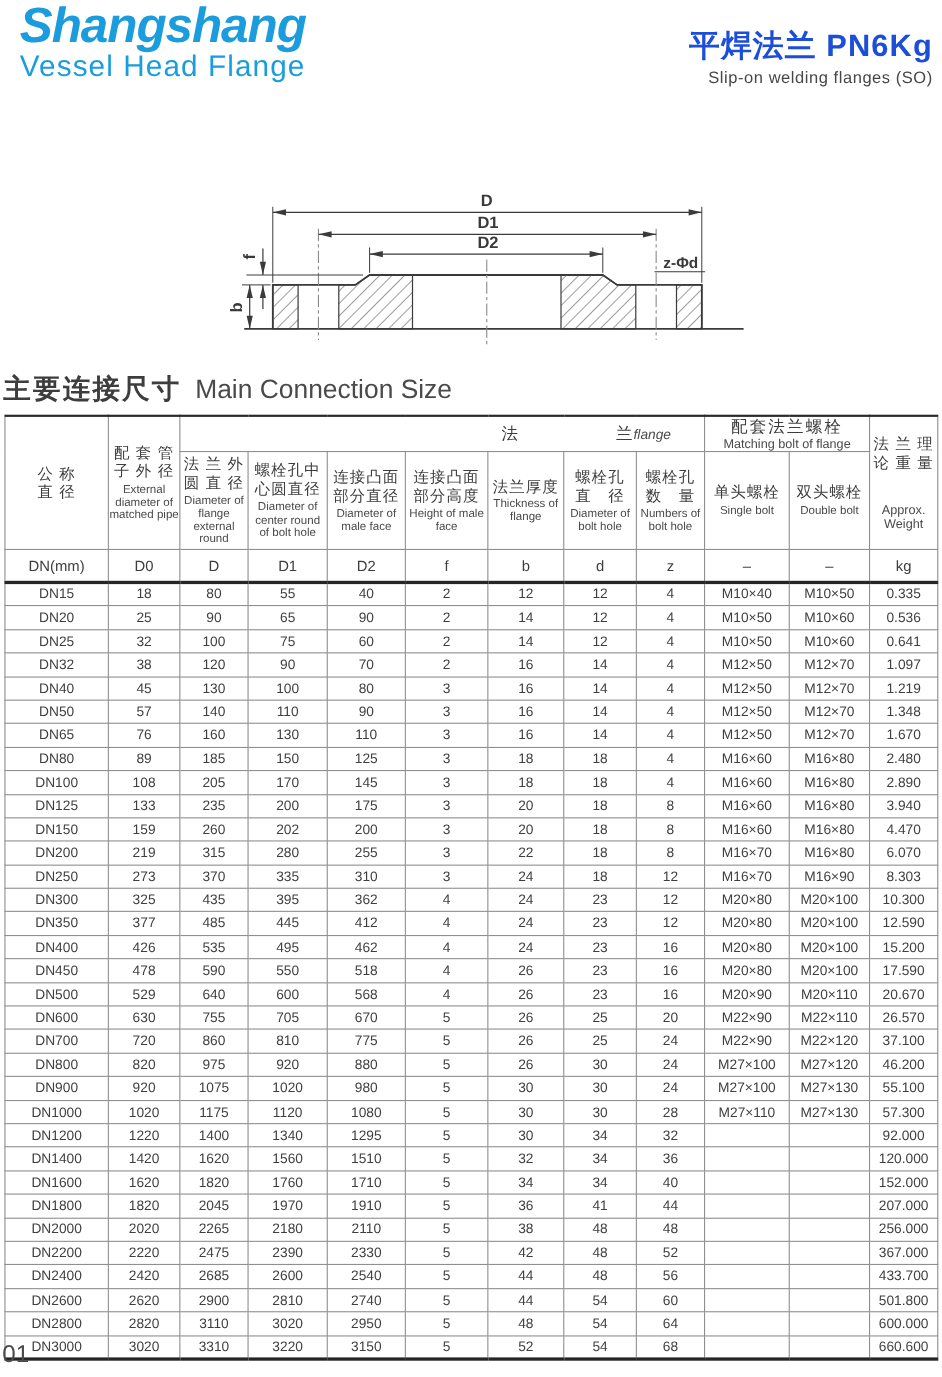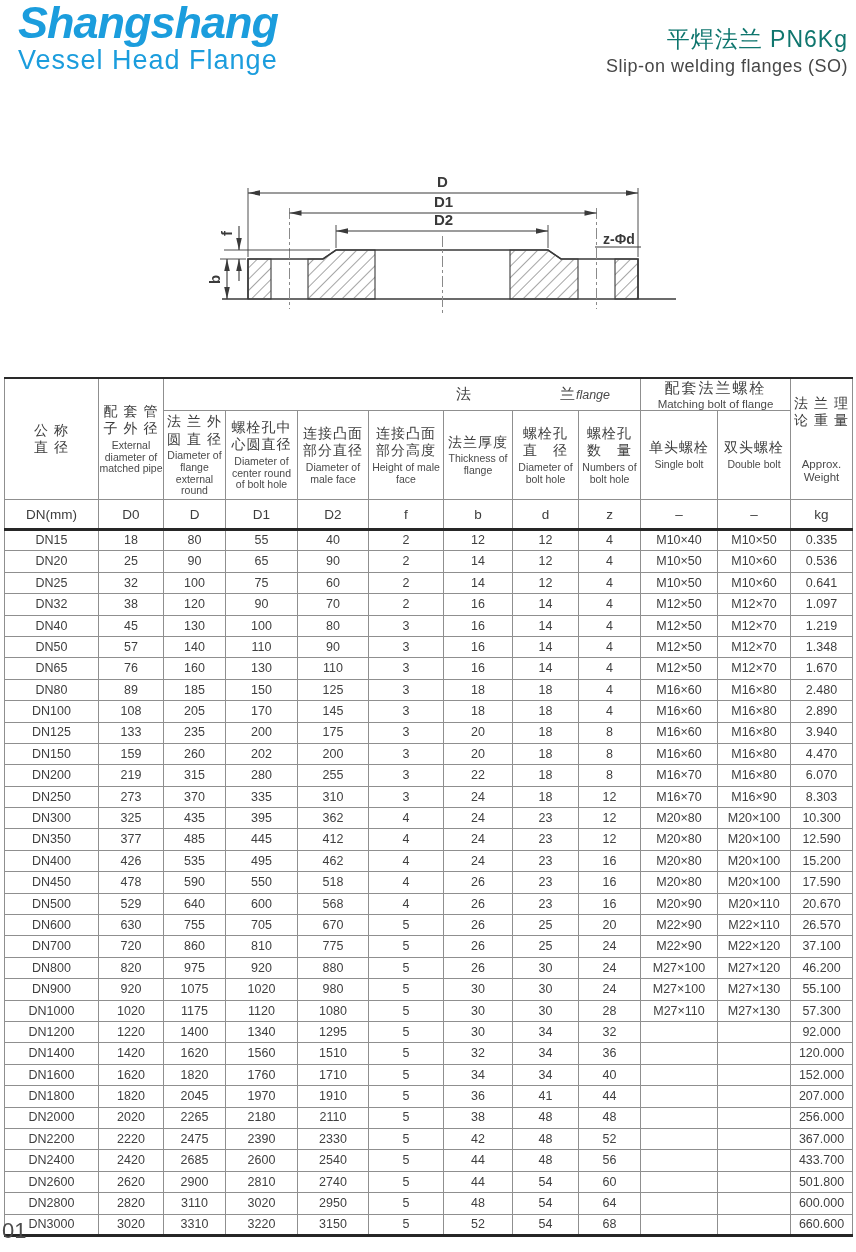--- a/index.html
+++ b/index.html
@@ -5,22 +5,22 @@
   * { margin:0; padding:0; box-sizing:border-box; }
   html,body { background:#fff; }
   body { font-family:"Liberation Sans","DejaVu Sans",sans-serif; color:#3d3d3d; }
   .page { position:relative; width:856px; height:1252px; background:#fff; overflow:hidden; }
 
   
   .logo { position:absolute; left:18px; top:0px; }
   .logo-main { font-size:45px; font-weight:bold; font-style:italic; color:#1b9ddd; letter-spacing:-1px; line-height:1.0; }
   .logo-sub { font-size:27px; font-weight:normal; color:#1b9ddd; letter-spacing:1px; margin-top:2px; line-height:1.0; }
   .titles { position:absolute; right:8px; top:26px; text-align:right; }
-  .title-cn { font-size:23px; color:#0f766e; letter-spacing:1px; line-height:1.15; }
-  .title-en { font-size:18px; color:#474747; letter-spacing:0.5px; margin-top:4px; }
+  .title-cn { font-size:28px; color:#1d4ed8; letter-spacing:1px; line-height:1.15;font-weight:bold; }
+  .title-en { font-size:15px; color:#474747; letter-spacing:0.5px; margin-top:4px; }
 
   
   .drawing { position:absolute; left:178px; top:168px; }
   .dim-label { font-size:15px; font-weight:bold; fill:#3a3a3a; font-family:"Liberation Sans",sans-serif; }
 
   
   .section-heading { position:absolute; left:3px; top:337px; }
   .sh-cn { font-size:25px; font-weight:bold; color:#3d3d3d; letter-spacing:2px; }
   .sh-en { font-size:24px; font-weight:normal; color:#4a4a4a; margin-left:8px; }
 
@@ -103,20 +103,24 @@
     <line x1="61" y1="113" x2="61" y2="91" stroke="#3a3a3a" stroke-width="1.1" marker-end="url(#arr)"></line>
     <text class="dim-label" transform="translate(54,68) rotate(-90)">f</text>
 
     <line x1="49" y1="91" x2="49" y2="131" stroke="#3a3a3a" stroke-width="1.1" marker-start="url(#arr)" marker-end="url(#arr)"></line>
     <text class="dim-label" transform="translate(42,116) rotate(-90)">b</text>
 
     <text class="dim-label" x="425" y="76" style="font-size:14px">z-Φd</text>
     <line x1="417" y1="79" x2="463" y2="79" stroke="#3a3a3a" stroke-width="1"></line>
   </svg>
 
+  <div class="section-heading">
+    <span class="sh-cn">主要连接尺寸</span>
+    <span class="sh-en">Main Connection Size</span>
+  </div>
 
   <table class="spec">
     <colgroup>
       <col style="width:94px">
         <col style="width:65px">
         <col style="width:62px">
         <col style="width:72px">
       <col style="width:71px">
         <col style="width:75px">
         <col style="width:69px">

